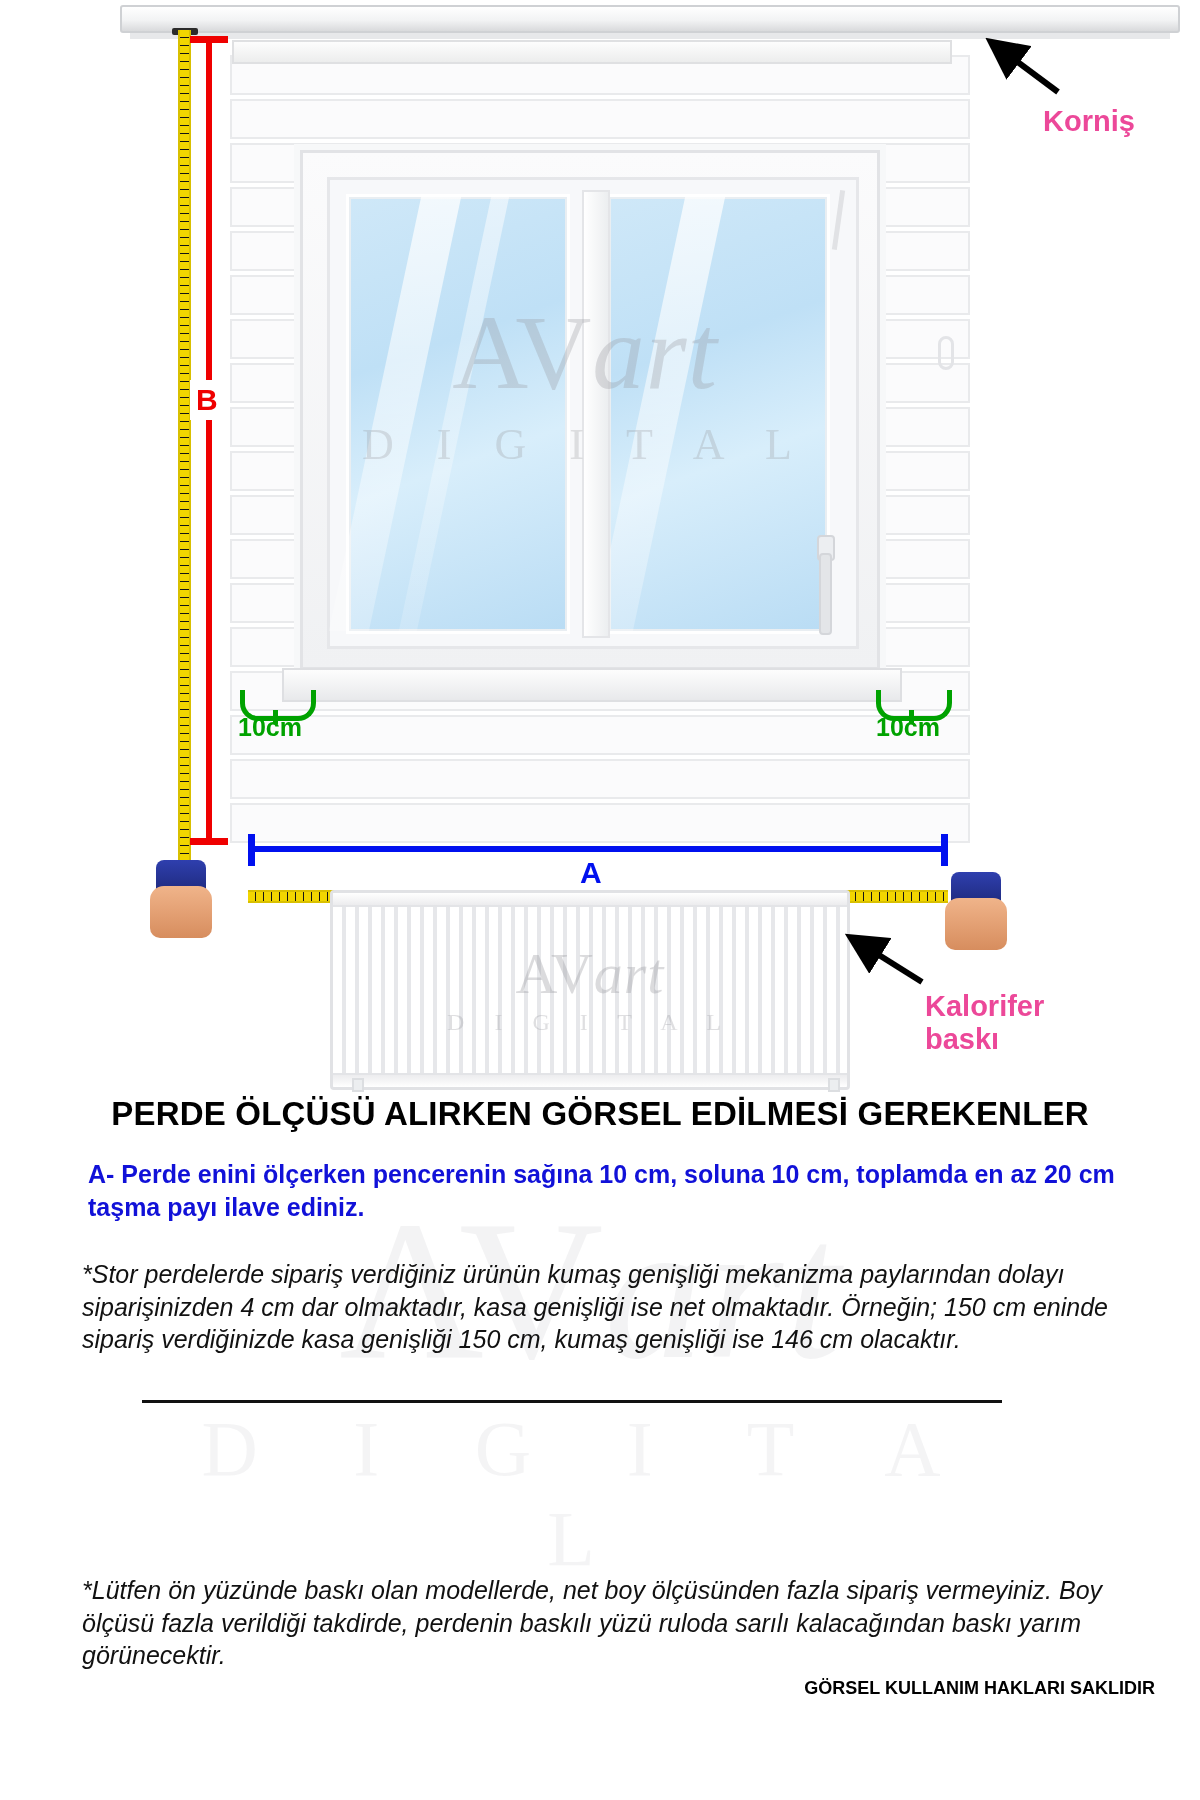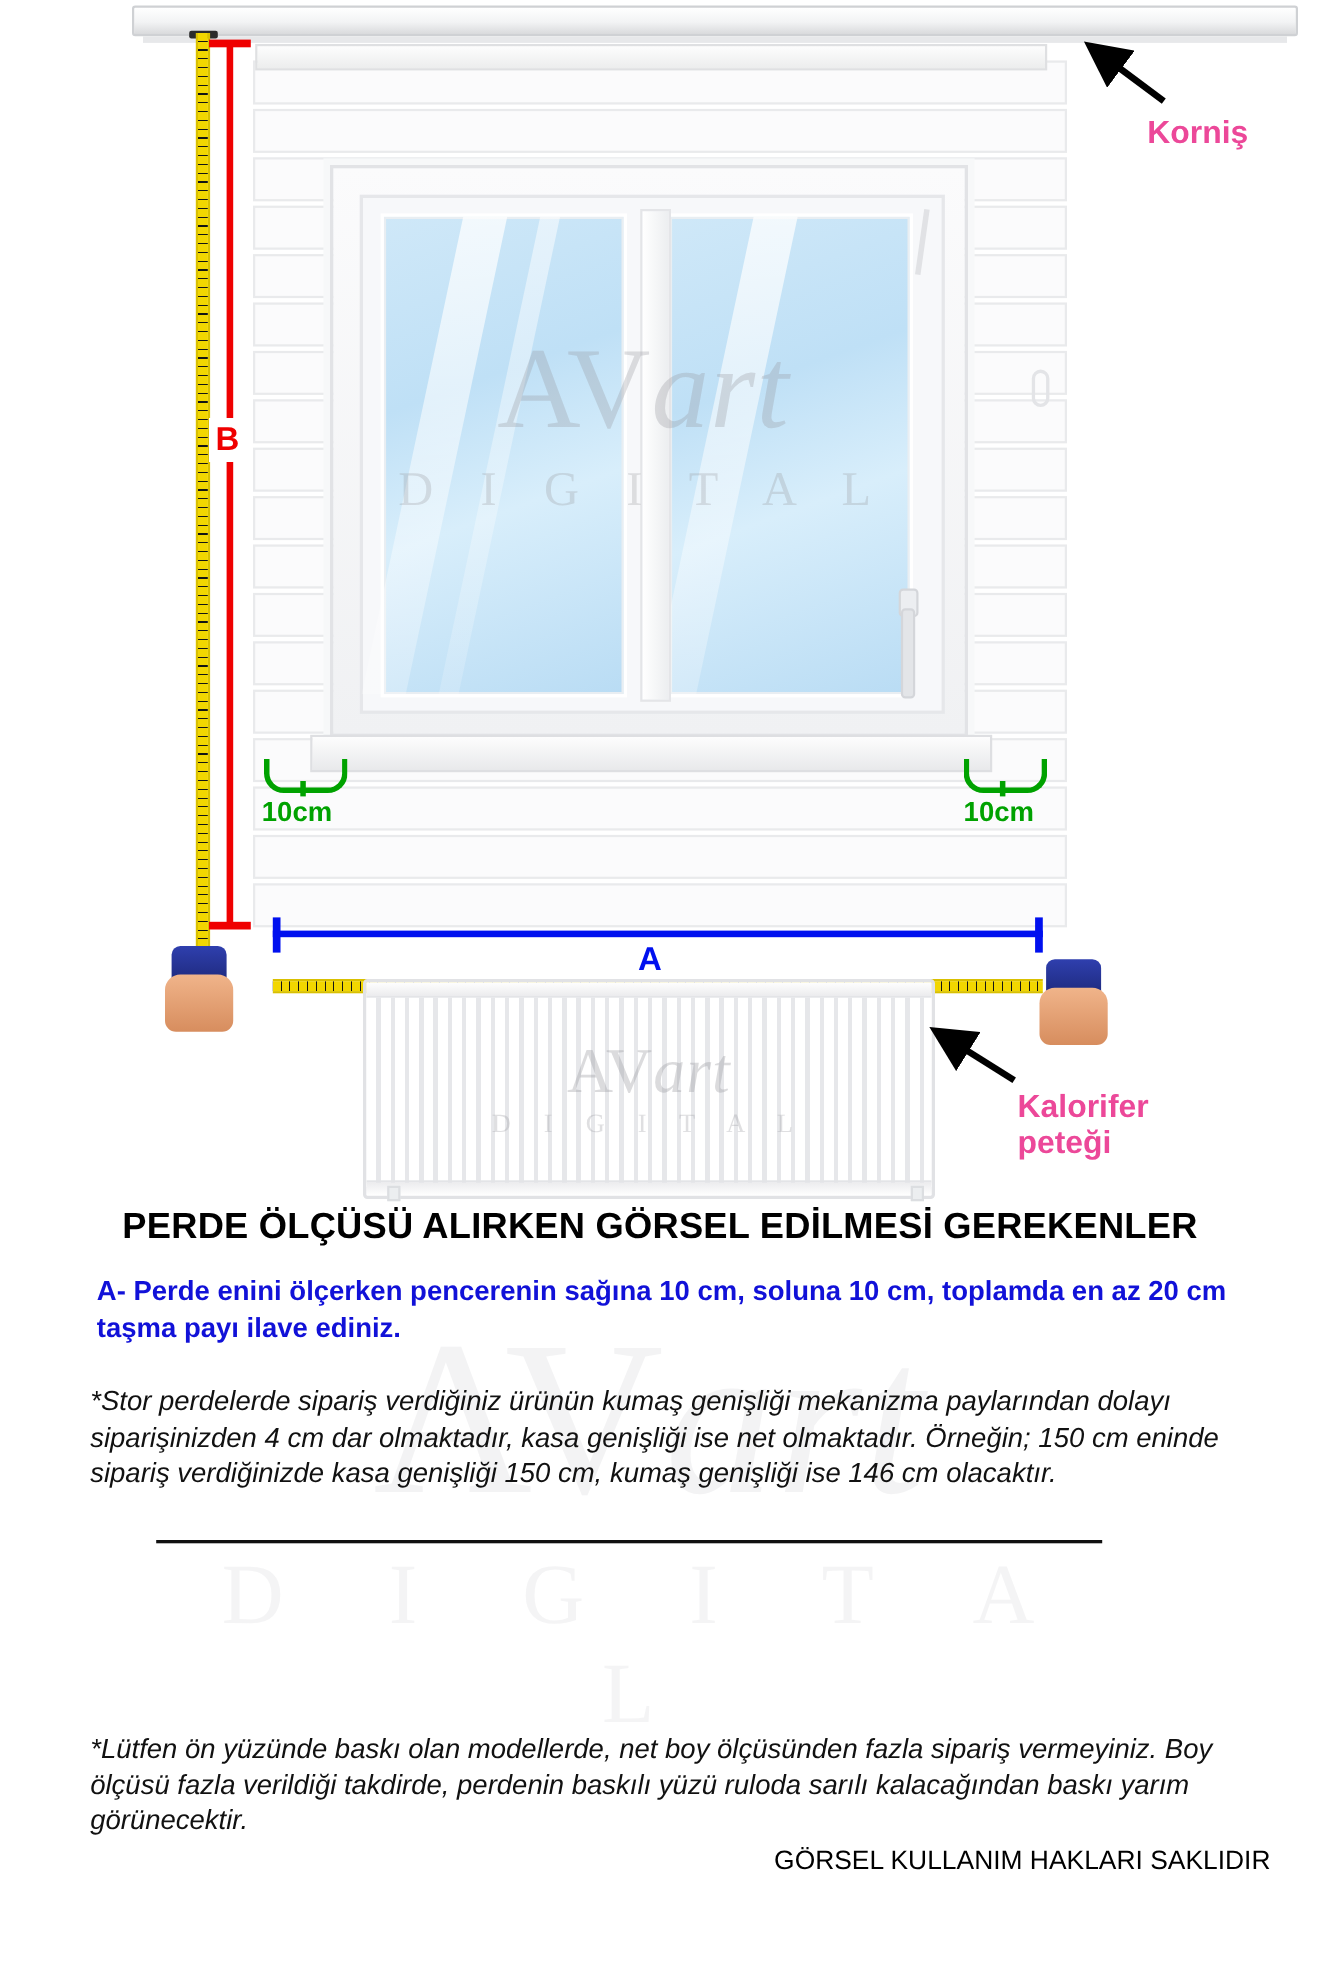--- a/index.html
+++ b/index.html
@@ -431,21 +431,20 @@
     height: 14px;
     background: #00a200;
   }
   .brace.left .brace-tick { left: 28px; top: 20px; }
   .brace.right .brace-tick { left: 28px; top: 20px; }
   .cm-label {
     position: absolute;
     font-size: 25px;
     font-weight: 600;
     color: #00a200;
-    margin-top: 11px;
   }
   .cm-label.left { left: 238px; top: 713px; }
   .cm-label.right { left: 876px; top: 713px; }
 
   
   .callout {
     position: absolute;
     font-size: 29px;
     font-weight: 700;
     color: #ec4899;
@@ -494,22 +493,22 @@
     background: #111111;
   }
   #p-b { left: 88px; top: 335px; width: 1040px; }
   #p-lutfen { left: 82px; top: 460px; width: 1060px; margin-top: 24px; }
   .footer {
     position: absolute;
     left: 0;
     top: 588px;
     width: 1155px;
     text-align: right;
-    font-size: 24px;
-    font-weight: 400;
+    font-size: 18px;
+    font-weight: 700;
     color: #000000;
   }
 </style>
 </head>
 <body>
 
 <div id="illustration">
 
   <div class="wall"></div>
 
@@ -614,21 +613,21 @@
         <polygon points="0 0, 7 3.5, 0 7" fill="#000000"></polygon>
       </marker>
     </defs>
     <line x1="1058" y1="92" x2="995" y2="45" stroke="#000000" stroke-width="6" marker-end="url(#arrowhead)"></line>
     <line x1="922" y1="982" x2="855" y2="940" stroke="#000000" stroke-width="6" marker-end="url(#arrowhead)"></line>
   </svg>
 
   <div class="callout kornis">Korniş</div>
   <div class="callout kalorifer">
     <div>Kalorifer</div>
-    <div>peteği</div>
+    <div>baskı</div>
   </div>
 </div>
 
 <div class="page-watermark">
   <div class="wm-main">
     <span>AV</span><span class="it">art</span>
   </div>
   <div class="wm-sub">D I G I T A L</div>
 </div>
 

